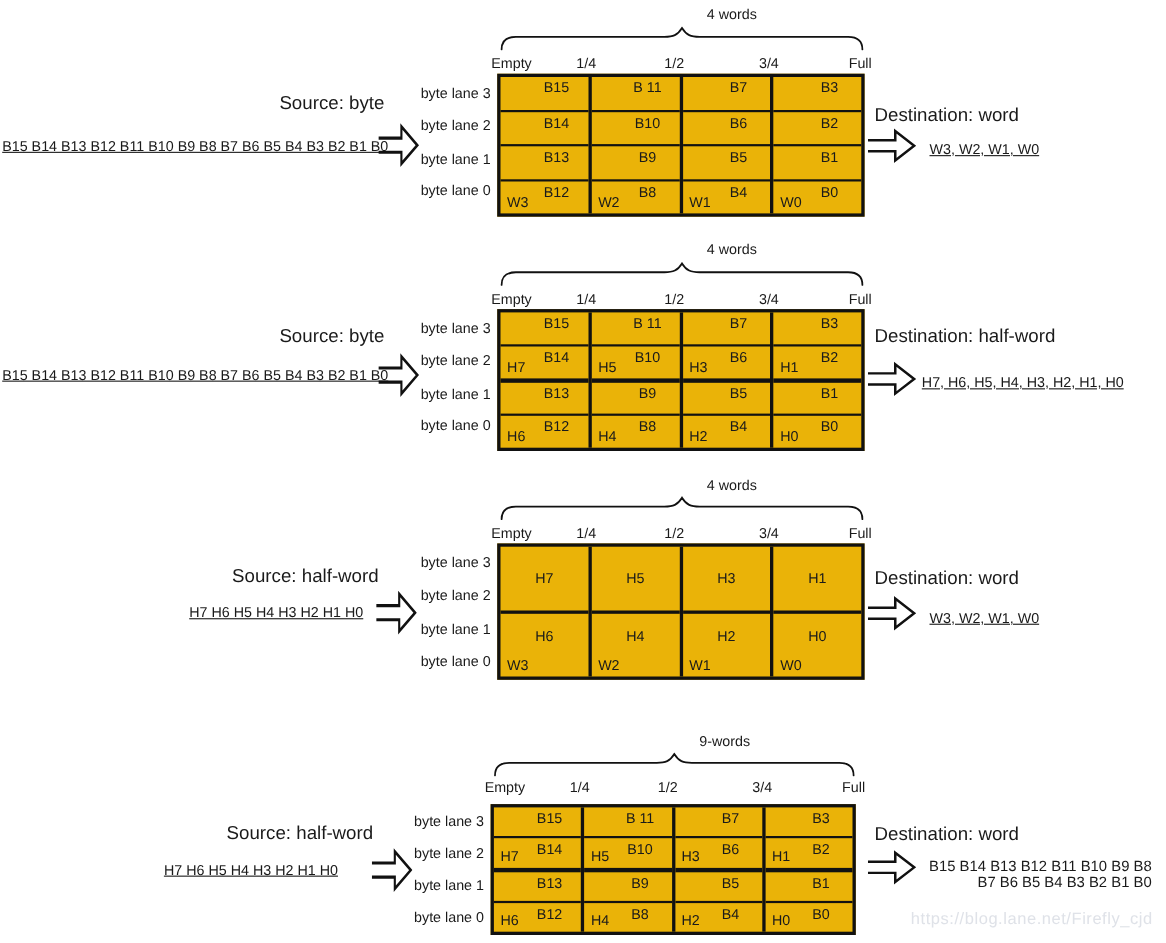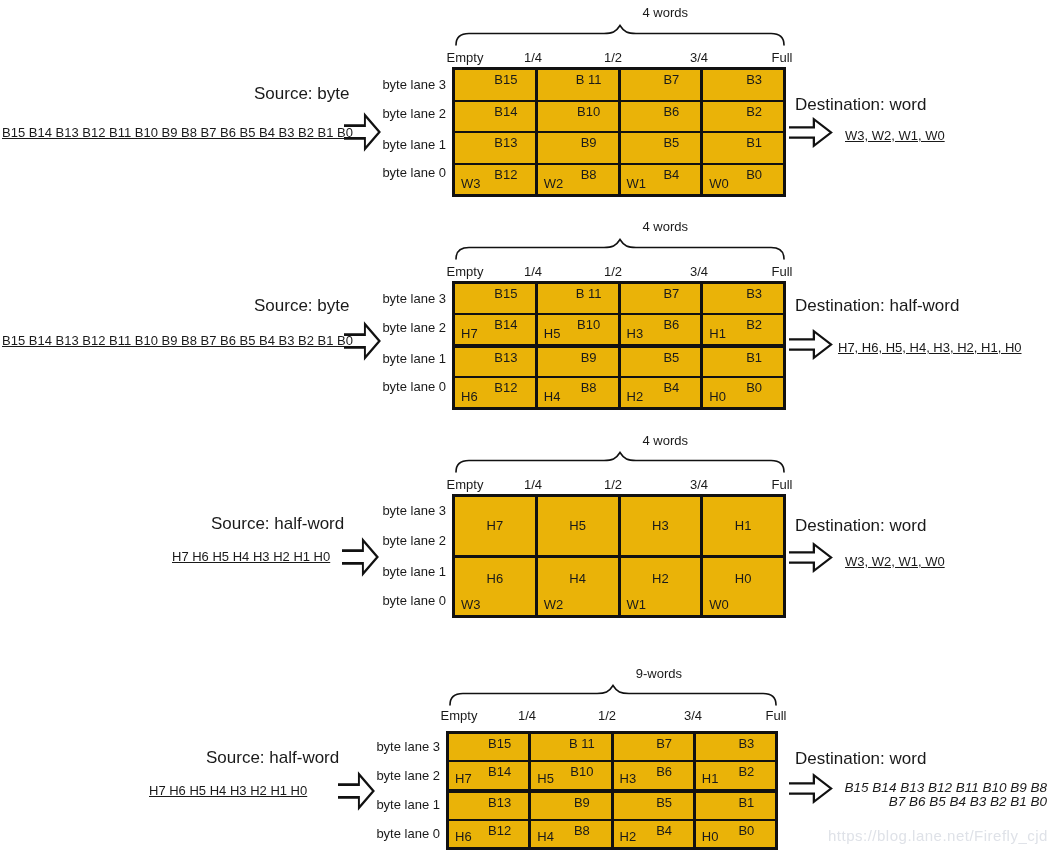--- a/index.html
+++ b/index.html
@@ -6,21 +6,21 @@
   #stage{
     position:relative;width:1060px;height:857px;background:#ffffff;overflow:hidden;
     font-family:"Liberation Sans",sans-serif;color:#1a1a1a;
   }
   .abs{position:absolute;}
   .cap{position:absolute;width:130px;text-align:right;font-size:13px;}
   .lvl{position:absolute;width:60px;text-align:center;font-size:13px;}
   .lane{position:absolute;width:150px;text-align:right;font-size:13px;white-space:nowrap;}
   .src-t,.dst-t{position:absolute;font-size:17px;white-space:nowrap;}
   .stream{position:absolute;font-size:13px;white-space:nowrap;text-decoration:underline;}
-  .stream2{position:absolute;font-size:13.5px;text-align:right;line-height:14px;white-space:nowrap;font-style:italic;}
+  .stream2{position:absolute;font-size:13.5px;text-align:right;line-height:14px;white-space:nowrap;}
   .fifo{position:absolute;border:3px solid #111;display:flex;background:#eab308;box-sizing:border-box;}
   .col{flex:1;display:flex;flex-direction:column;min-width:0;}
   .col + .col{border-left:3px solid #111;}
   .cell{flex:1;position:relative;}
   .cell:nth-child(n+2){border-top:2px solid #111;}
   .fifo.two .cell:nth-child(n+2){border-top:3px solid #111;}
   .cell.hwb{border-top:4px solid #111;}
   .bv{position:absolute;top:2px;left:22px;right:0;text-align:center;font-size:13px;}
   .sub{position:absolute;left:6px;bottom:3px;font-size:13px;}
   .hc{position:absolute;inset:0;display:flex;align-items:center;justify-content:center;font-size:13px;}

